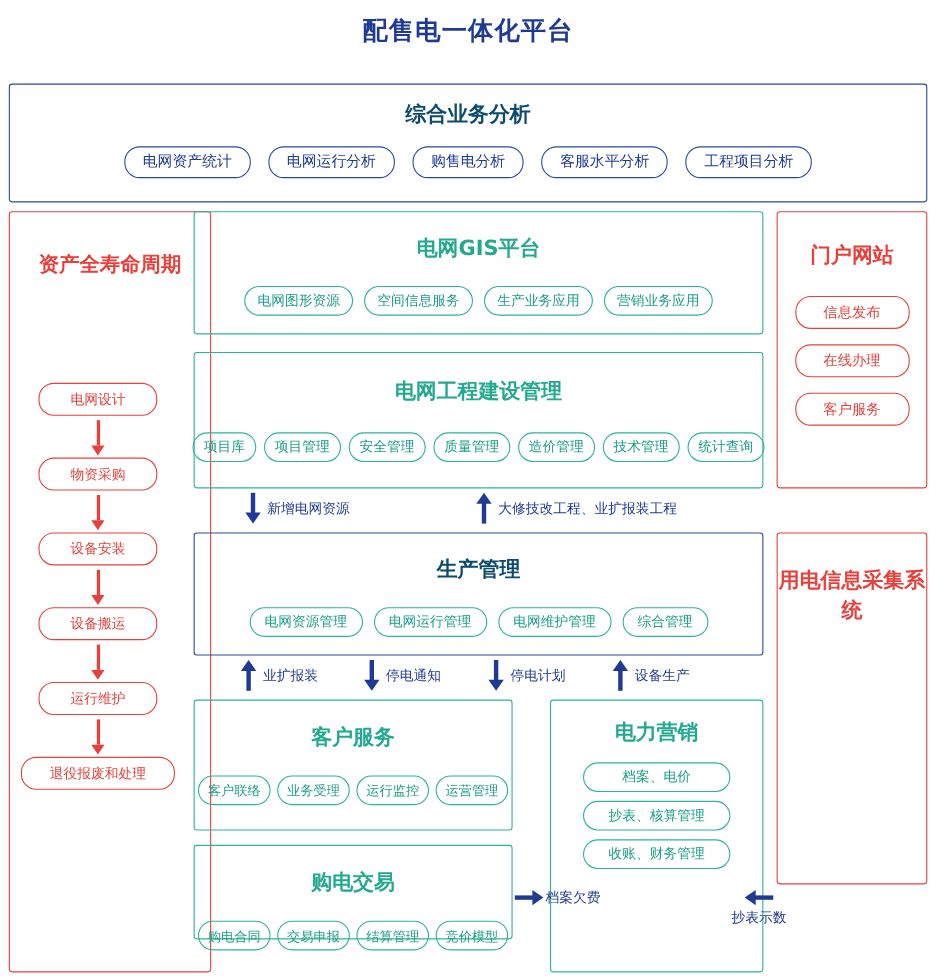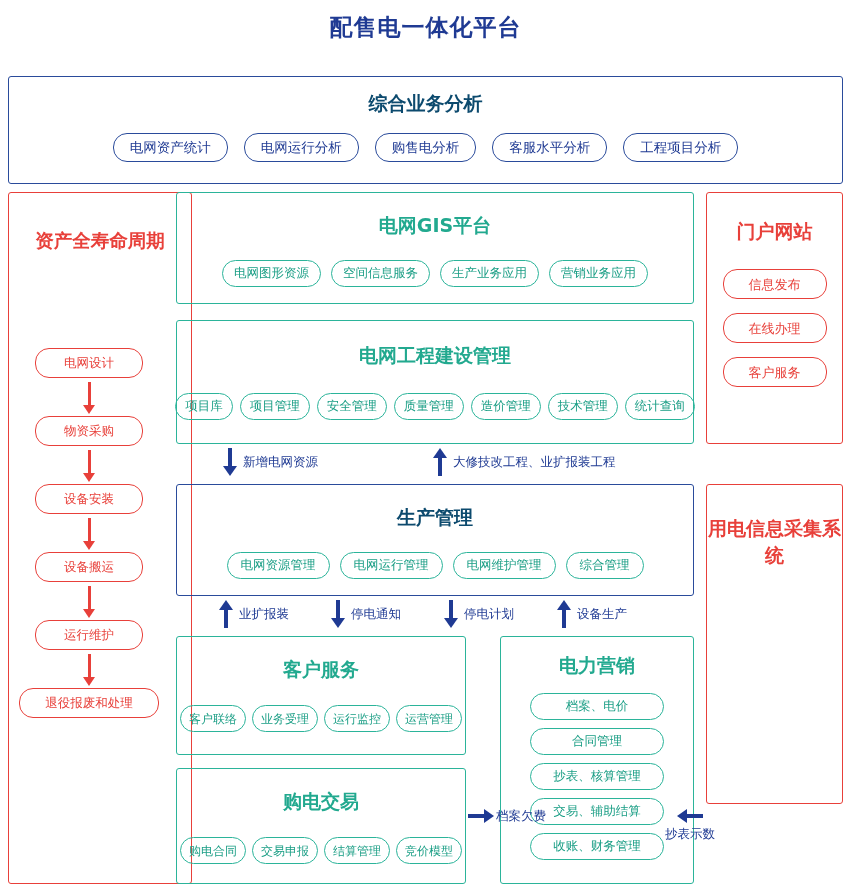--- a/index.html
+++ b/index.html
@@ -120,21 +120,21 @@
   #prodRow { margin-top: 21px; gap: 10px; }
   #prodRow .pill { height: 27px; padding: 0 13px; }
 
   
   #csPanel { left: 176px; top: 636px; width: 290px; height: 119px; }
   #csPanel .hdr { font-size: 19px; margin-top: 20px; }
   #csRow { margin-top: 22px; gap: 6px; }
   #csRow .pill { height: 27px; padding: 0 8px; font-size: 12px; }
 
   
-  #ppPanel { left: 176px; top: 768px; width: 290px; height: 116px; }
+  #ppPanel { left: 176px; top: 768px; width: 290px; height: 86px; }
   #ppPanel .hdr { font-size: 19px; margin-top: 20px; }
   #ppRow { margin-top: 22px; gap: 6px; }
   #ppRow .pill { height: 27px; padding: 0 8px; font-size: 12px; }
 
   
   #mkPanel { left: 500px; top: 636px; width: 194px; height: 248px; }
   #mkPanel .hdr { font-size: 19px; margin-top: 16px; }
   #mkList { margin-top: 14px; display: flex; flex-direction: column; align-items: center; gap: 8px; }
   #mkList .pill { height: 27px; width: 134px; font-size: 12.5px; }
 
@@ -368,23 +368,21 @@
     <div class="pill pill-green">交易申报</div>
     <div class="pill pill-green">结算管理</div>
     <div class="pill pill-green">竞价模型</div>
   </div>
 </div>
 
 <div class="box box-green" id="mkPanel">
   <div class="hdr hdr-green">电力营销</div>
   <div id="mkList">
     <div class="pill pill-green">档案、电价</div>
-    <div class="pill pill-green">合同管理</div>
     <div class="pill pill-green">抄表、核算管理</div>
-    <div class="pill pill-green">交易、辅助结算</div>
     <div class="pill pill-green">收账、财务管理</div>
   </div>
 </div>
 
 <div class="conn" style="left:468px; top:808px; flex-direction:row; gap:2px;">
   <div class="arrowRight">
       <div class="stem"></div>
       <div class="head"></div>
     </div>
   <div class="sideLbl">档案欠费</div>

